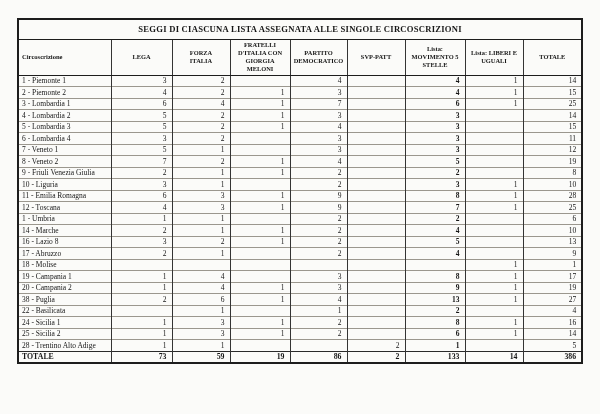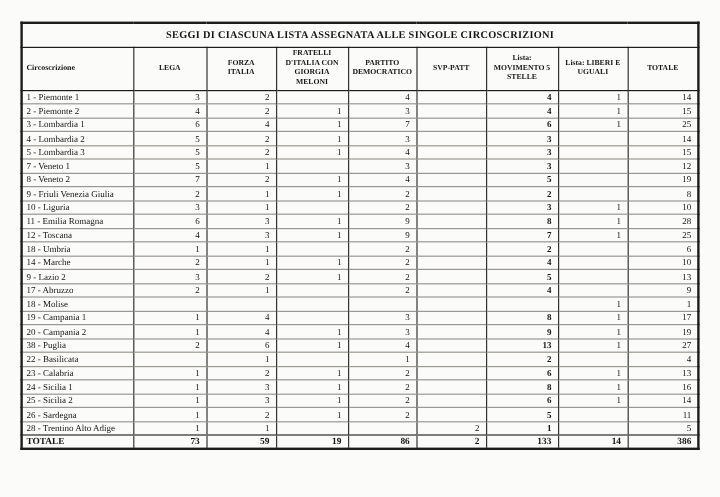--- a/index.html
+++ b/index.html
@@ -153,20 +153,31 @@
         <td class="num">5</td>
         <td class="num">2</td>
         <td class="num">1</td>
         <td class="num">4</td>
         <td class="num"></td>
         <td class="num m5s">3</td>
         <td class="num"></td>
         <td class="num">15</td>
       </tr>
       <tr class="data-row">
+        <td class="label">6 - Lombardia 4</td>
+        <td class="num">3</td>
+        <td class="num">2</td>
+        <td class="num"></td>
+        <td class="num">3</td>
+        <td class="num"></td>
+        <td class="num m5s">3</td>
+        <td class="num"></td>
+        <td class="num">11</td>
+      </tr>
+      <tr class="data-row">
         <td class="label">7 - Veneto 1</td>
         <td class="num">5</td>
         <td class="num">1</td>
         <td class="num"></td>
         <td class="num">3</td>
         <td class="num"></td>
         <td class="num m5s">3</td>
         <td class="num"></td>
         <td class="num">12</td>
       </tr>
@@ -219,21 +230,21 @@
         <td class="num">4</td>
         <td class="num">3</td>
         <td class="num">1</td>
         <td class="num">9</td>
         <td class="num"></td>
         <td class="num m5s">7</td>
         <td class="num">1</td>
         <td class="num">25</td>
       </tr>
       <tr class="data-row">
-        <td class="label">18 - Umbria</td>
+        <td class="label">1 - Umbria</td>
         <td class="num">1</td>
         <td class="num">1</td>
         <td class="num"></td>
         <td class="num">2</td>
         <td class="num"></td>
         <td class="num m5s">2</td>
         <td class="num"></td>
         <td class="num">6</td>
       </tr>
       <tr class="data-row">
@@ -241,21 +252,21 @@
         <td class="num">2</td>
         <td class="num">1</td>
         <td class="num">1</td>
         <td class="num">2</td>
         <td class="num"></td>
         <td class="num m5s">4</td>
         <td class="num"></td>
         <td class="num">10</td>
       </tr>
       <tr class="data-row">
-        <td class="label">9 - Lazio 2</td>
+        <td class="label">16 - Lazio 8</td>
         <td class="num">3</td>
         <td class="num">2</td>
         <td class="num">1</td>
         <td class="num">2</td>
         <td class="num"></td>
         <td class="num m5s">5</td>
         <td class="num"></td>
         <td class="num">13</td>
       </tr>
       <tr class="data-row">
@@ -318,62 +329,40 @@
         <td class="num"></td>
         <td class="num">1</td>
         <td class="num"></td>
         <td class="num">1</td>
         <td class="num"></td>
         <td class="num m5s">2</td>
         <td class="num"></td>
         <td class="num">4</td>
       </tr>
       <tr class="data-row">
-        <td class="label">23 - Calabria</td>
-        <td class="num">1</td>
-        <td class="num">2</td>
+        <td class="label">24 - Sicilia 1</td>
+        <td class="num">1</td>
+        <td class="num">3</td>
+        <td class="num">1</td>
+        <td class="num">2</td>
+        <td class="num"></td>
+        <td class="num m5s">8</td>
+        <td class="num">1</td>
+        <td class="num">16</td>
+      </tr>
+      <tr class="data-row">
+        <td class="label">25 - Sicilia 2</td>
+        <td class="num">1</td>
+        <td class="num">3</td>
         <td class="num">1</td>
         <td class="num">2</td>
         <td class="num"></td>
         <td class="num m5s">6</td>
         <td class="num">1</td>
-        <td class="num">13</td>
-      </tr>
-      <tr class="data-row">
-        <td class="label">24 - Sicilia 1</td>
-        <td class="num">1</td>
-        <td class="num">3</td>
-        <td class="num">1</td>
-        <td class="num">2</td>
-        <td class="num"></td>
-        <td class="num m5s">8</td>
-        <td class="num">1</td>
-        <td class="num">16</td>
-      </tr>
-      <tr class="data-row">
-        <td class="label">25 - Sicilia 2</td>
-        <td class="num">1</td>
-        <td class="num">3</td>
-        <td class="num">1</td>
-        <td class="num">2</td>
-        <td class="num"></td>
-        <td class="num m5s">6</td>
-        <td class="num">1</td>
         <td class="num">14</td>
-      </tr>
-      <tr class="data-row">
-        <td class="label">26 - Sardegna</td>
-        <td class="num">1</td>
-        <td class="num">2</td>
-        <td class="num">1</td>
-        <td class="num">2</td>
-        <td class="num"></td>
-        <td class="num m5s">5</td>
-        <td class="num"></td>
-        <td class="num">11</td>
       </tr>
       <tr class="data-row">
         <td class="label">28 - Trentino Alto Adige</td>
         <td class="num">1</td>
         <td class="num">1</td>
         <td class="num"></td>
         <td class="num"></td>
         <td class="num">2</td>
         <td class="num m5s">1</td>
         <td class="num"></td>

